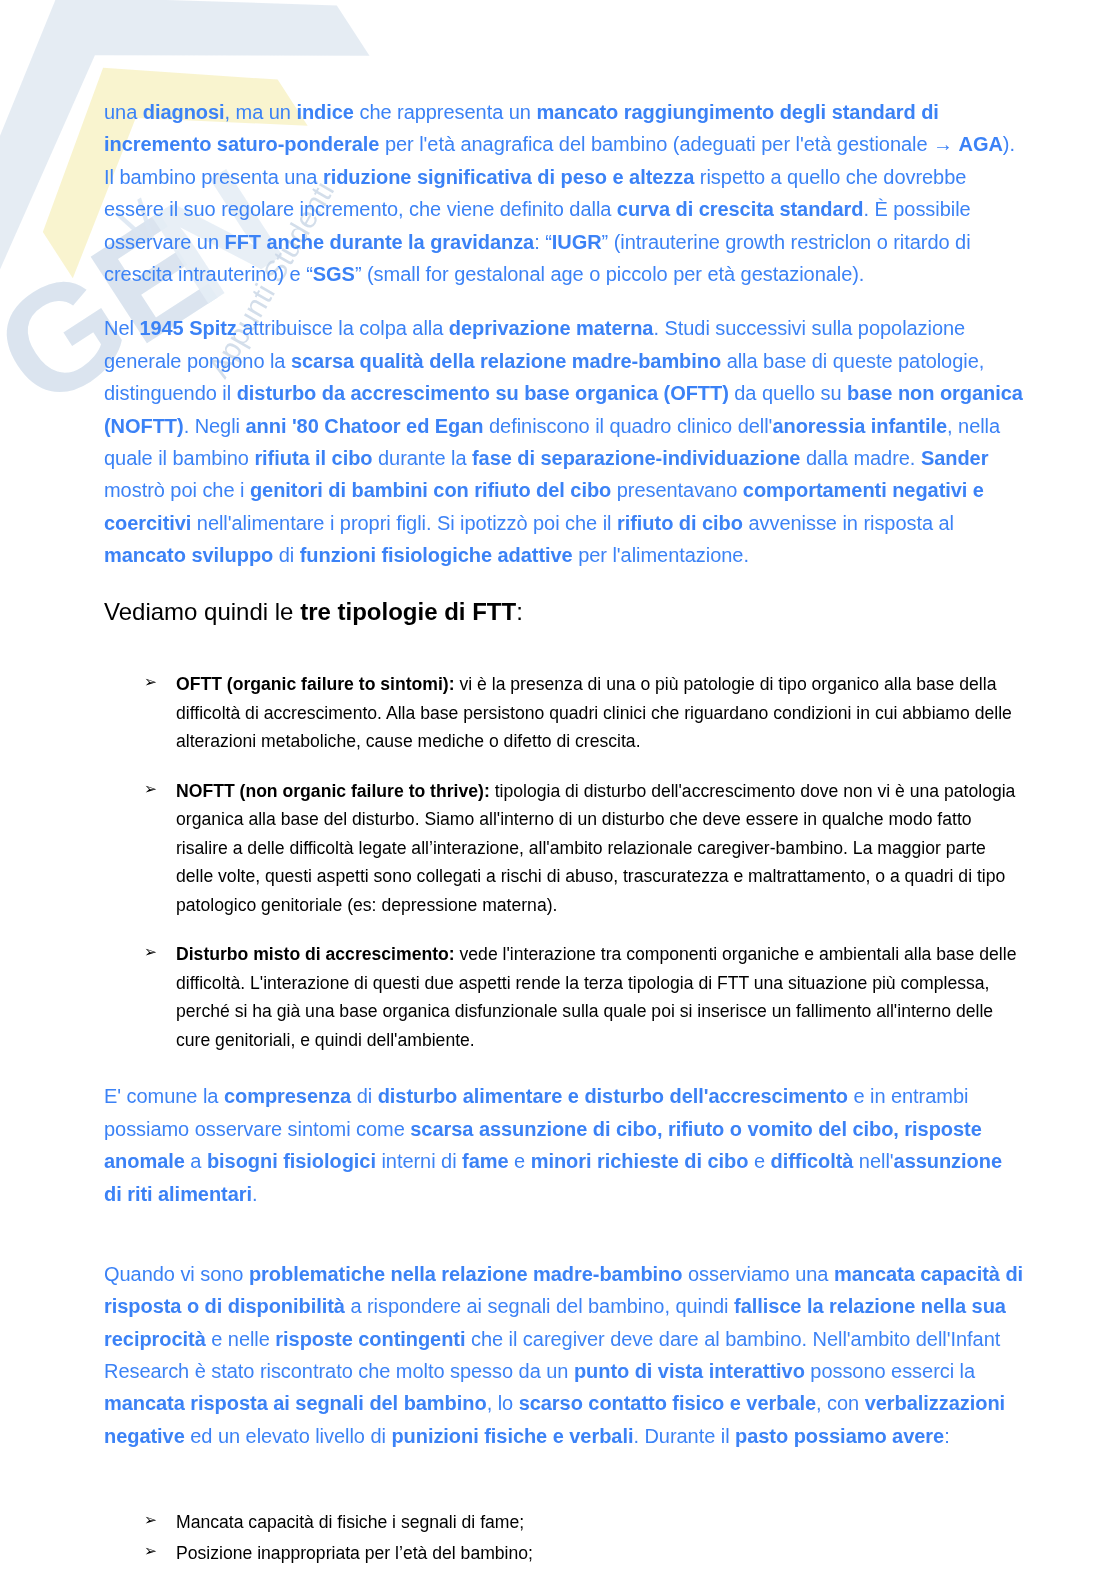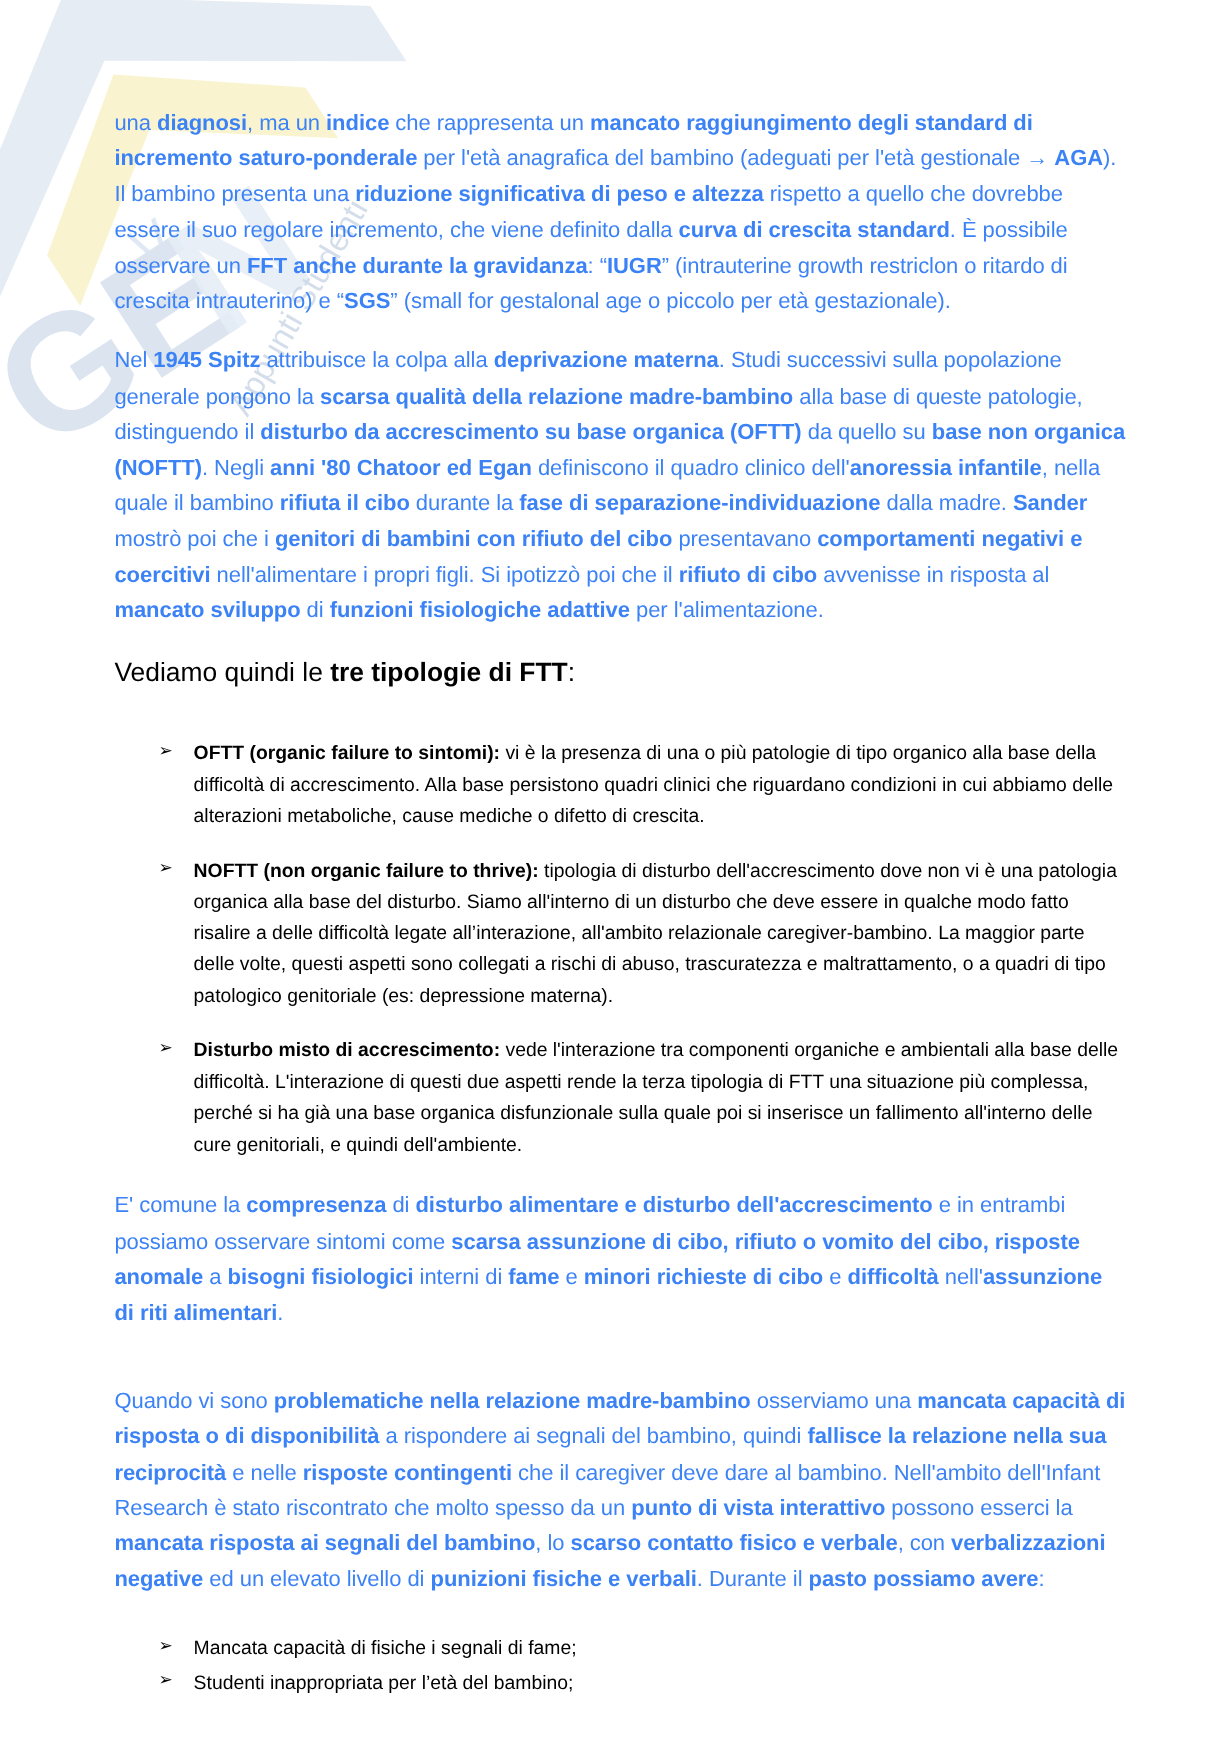--- a/index.html
+++ b/index.html
@@ -41,21 +41,21 @@
 
   p.para {
     margin: 0 0 22px 0;
     font-size: 20px;
     line-height: 1.62;
     color: #3b82f6;
     text-align: left;
     letter-spacing: -0.05px;
   }
   p.para.tight {
-    margin-bottom: 8px;
+    margin-bottom: 32px;
   }
   b, strong { font-weight: bold; }
 
   .lead-in {
     margin: 0 0 14px 0;
     font-size: 24px;
     line-height: 1.62;
     color: #000;
   }
 
@@ -135,17 +135,17 @@
     <p class="para"><span>E' comune la </span><b>compresenza</b><span> di </span><b>disturbo alimentare e disturbo dell'accrescimento</b><span> e in entrambi possiamo osservare sintomi come </span><b>scarsa assunzione di cibo, rifiuto o vomito del cibo, risposte anomale</b><span> a </span><b>bisogni fisiologici</b><span> interni di </span><b>fame</b><span> e </span><b>minori richieste di cibo</b><span> e </span><b>difficoltà</b><span> nell'</span><b>assunzione di riti alimentari</b><span>.</span></p>
 
     <div class="block-gap-3"></div>
 
     <p class="para tight"><span>Quando vi sono </span><b>problematiche nella relazione madre-bambino</b><span> osserviamo una </span><b>mancata capacità di risposta o di disponibilità</b><span> a rispondere ai segnali del bambino, quindi </span><b>fallisce la relazione nella sua reciprocità</b><span> e nelle </span><b>risposte contingenti</b><span> che il caregiver deve dare al bambino. Nell'ambito dell'Infant Research è stato riscontrato che molto spesso da un </span><b>punto di vista interattivo</b><span> possono esserci la </span><b>mancata risposta ai segnali del bambino</b><span>, lo </span><b>scarso contatto fisico e verbale</b><span>, con </span><b>verbalizzazioni negative</b><span> ed un elevato livello di </span><b>punizioni fisiche e verbali</b><span>. Durante il </span><b>pasto possiamo avere</b><span>:</span></p>
 
     <div class="block-gap-4"></div>
 
     <ul class="arrow-list compact">
         <li><span class="bullet-mark">➢</span><span><span>Mancata capacità di fisiche i segnali di fame;</span></span></li>
-        <li><span class="bullet-mark">➢</span><span><span>Studenti inappropriata per l’età del bambino;</span></span></li>
+        <li><span class="bullet-mark">➢</span><span><span>Posizione inappropriata per l’età del bambino;</span></span></li>
       </ul>
 
   </div>
 </div>
 
 </body></html>

